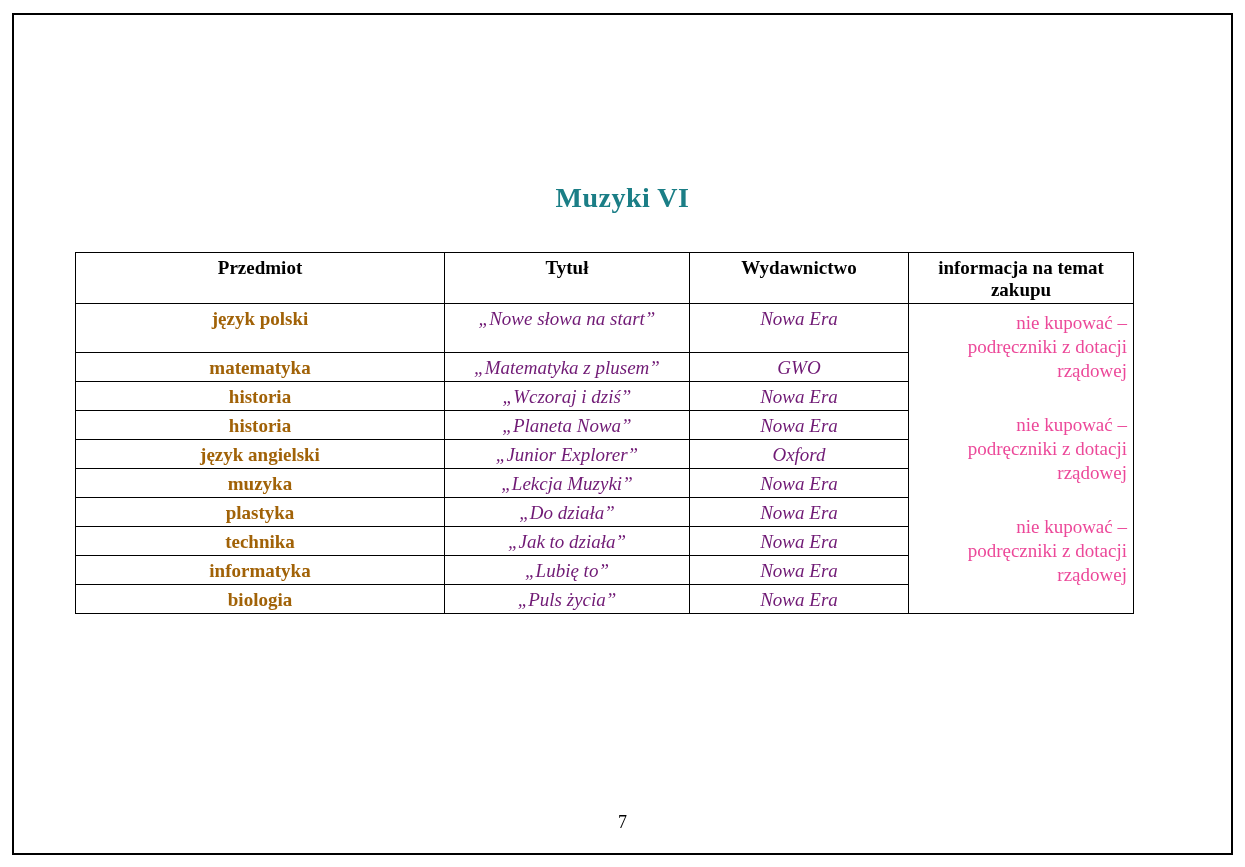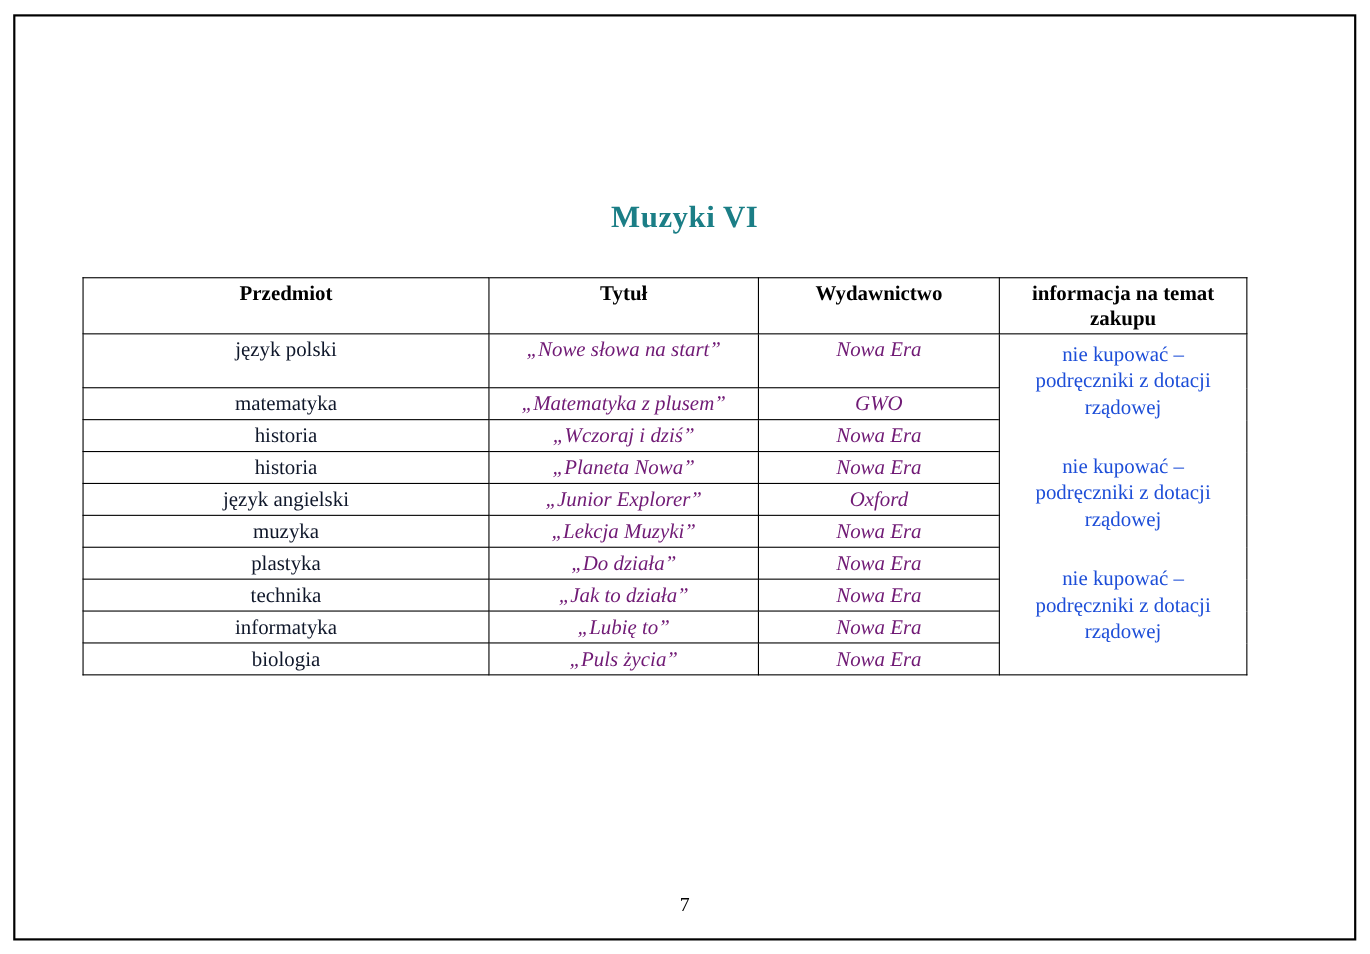--- a/index.html
+++ b/index.html
@@ -50,22 +50,22 @@
     text-align: center;
     vertical-align: top;
     padding: 4px 4px 2px 4px;
     overflow: hidden;
   }
   table.booklist th {
     font-weight: bold;
     color: #000000;
   }
   td.subject {
-    font-weight: normal;
-    color: #0f172a;
+    font-weight: bold;
+    color: #a16207;
   }
   td.title-cell, td.publisher-cell {
     font-weight: normal;
     color: #701a75;
     font-style: italic;
   }
   tr.header-row   { height: 48px; }
   tr.row-tall     { height: 49px; }
   tr.row-normal   { height: 26px; }
   td.purchase-cell {
@@ -73,24 +73,24 @@
     padding: 0;
   }
   .purchase-inner {
     height: 276px;
     display: flex;
     flex-direction: column;
     justify-content: space-between;
     padding: 3px 2px 4px 2px;
   }
   .purchase-note {
-    color: #1d4ed8;
+    color: #ec4899;
     font-size: 19px;
     line-height: 24px;
-    text-align: center;
+    text-align: right;
     white-space: pre-line;
   }
   .page-number {
     position: absolute;
     left: 0;
     top: 812px;
     width: 1245px;
     text-align: center;
     font-size: 18px;
     color: #000000;

